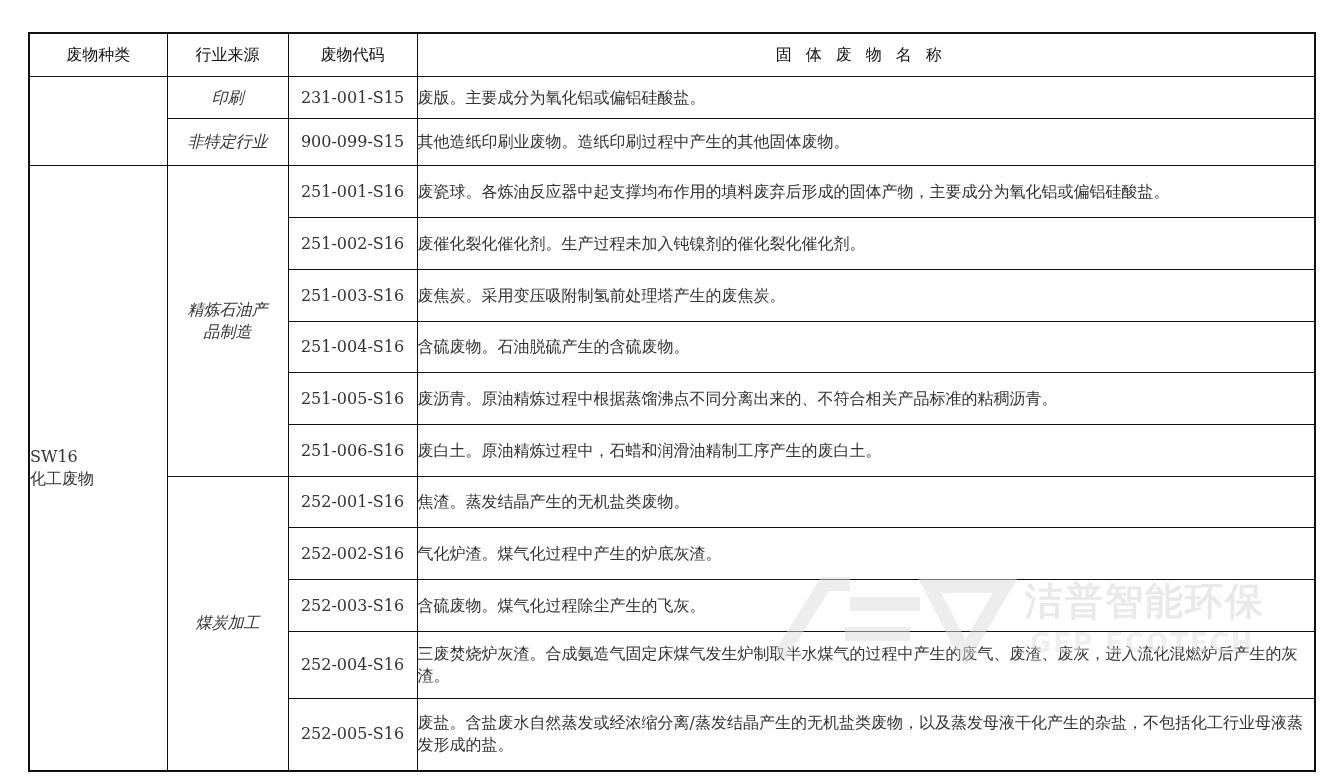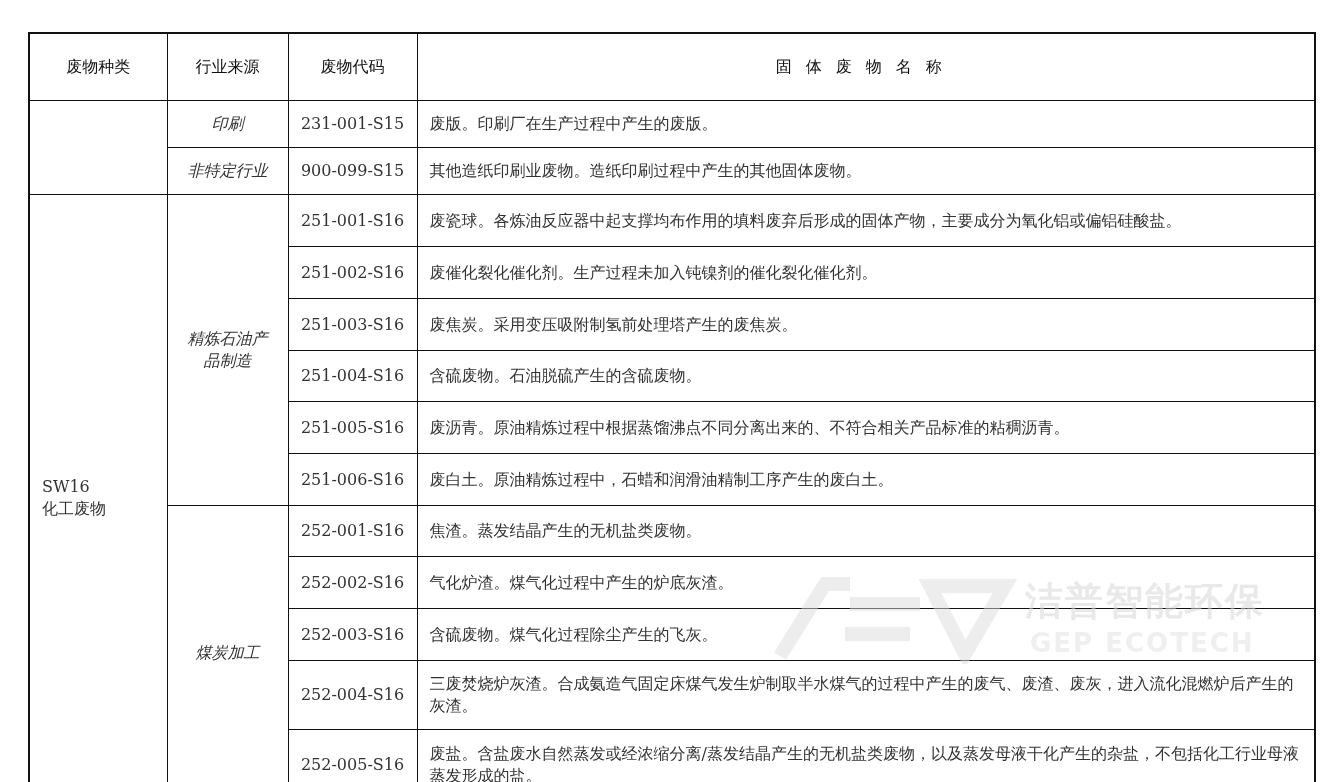--- a/index.html
+++ b/index.html
@@ -19,21 +19,21 @@
       position: absolute;
       left: 28px;
       top: 32px;
       width: 1286px;
       border-collapse: collapse;
       table-layout: fixed;
       border: 2.5px solid #111111;
     }
     table.waste-table td, table.waste-table th {
       border: 1.2px solid #111111;
-      padding: 12px;
+      padding: 0;
       font-size: 16px;
       line-height: 22px;
       vertical-align: middle;
       font-weight: normal;
     }
     th.hdr {
       font-family: "DejaVu Sans", "Liberation Sans", sans-serif;
       font-size: 16px;
       font-weight: bold;
       color: #111111;
@@ -118,23 +118,23 @@
       <th class="hdr">废物代码</th>
       <th class="hdr hdr-spaced">固体废物名称</th>
     </tr>
   </thead>
   <tbody>
 
     <tr style="height:42px">
       <td class="cat" rowspan="2"></td>
       <td class="industry">印刷</td>
       <td class="code">231-001-S15</td>
-      <td class="desc">废版。印刷厂在生产过程中产生的废版。</td>
-    </tr>
-    <tr style="height:35px">
+      <td class="desc">废版。主要成分为氧化铝或偏铝硅酸盐。</td>
+    </tr>
+    <tr style="height:47px">
       <td class="industry">非特定行业</td>
       <td class="code">900-099-S15</td>
       <td class="desc">其他造纸印刷业废物。造纸印刷过程中产生的其他固体废物。</td>
     </tr>
 
     <tr style="height:52px">
       <td class="cat" rowspan="11">
         <div>SW16</div>
         <div>化工废物</div>
       </td>

